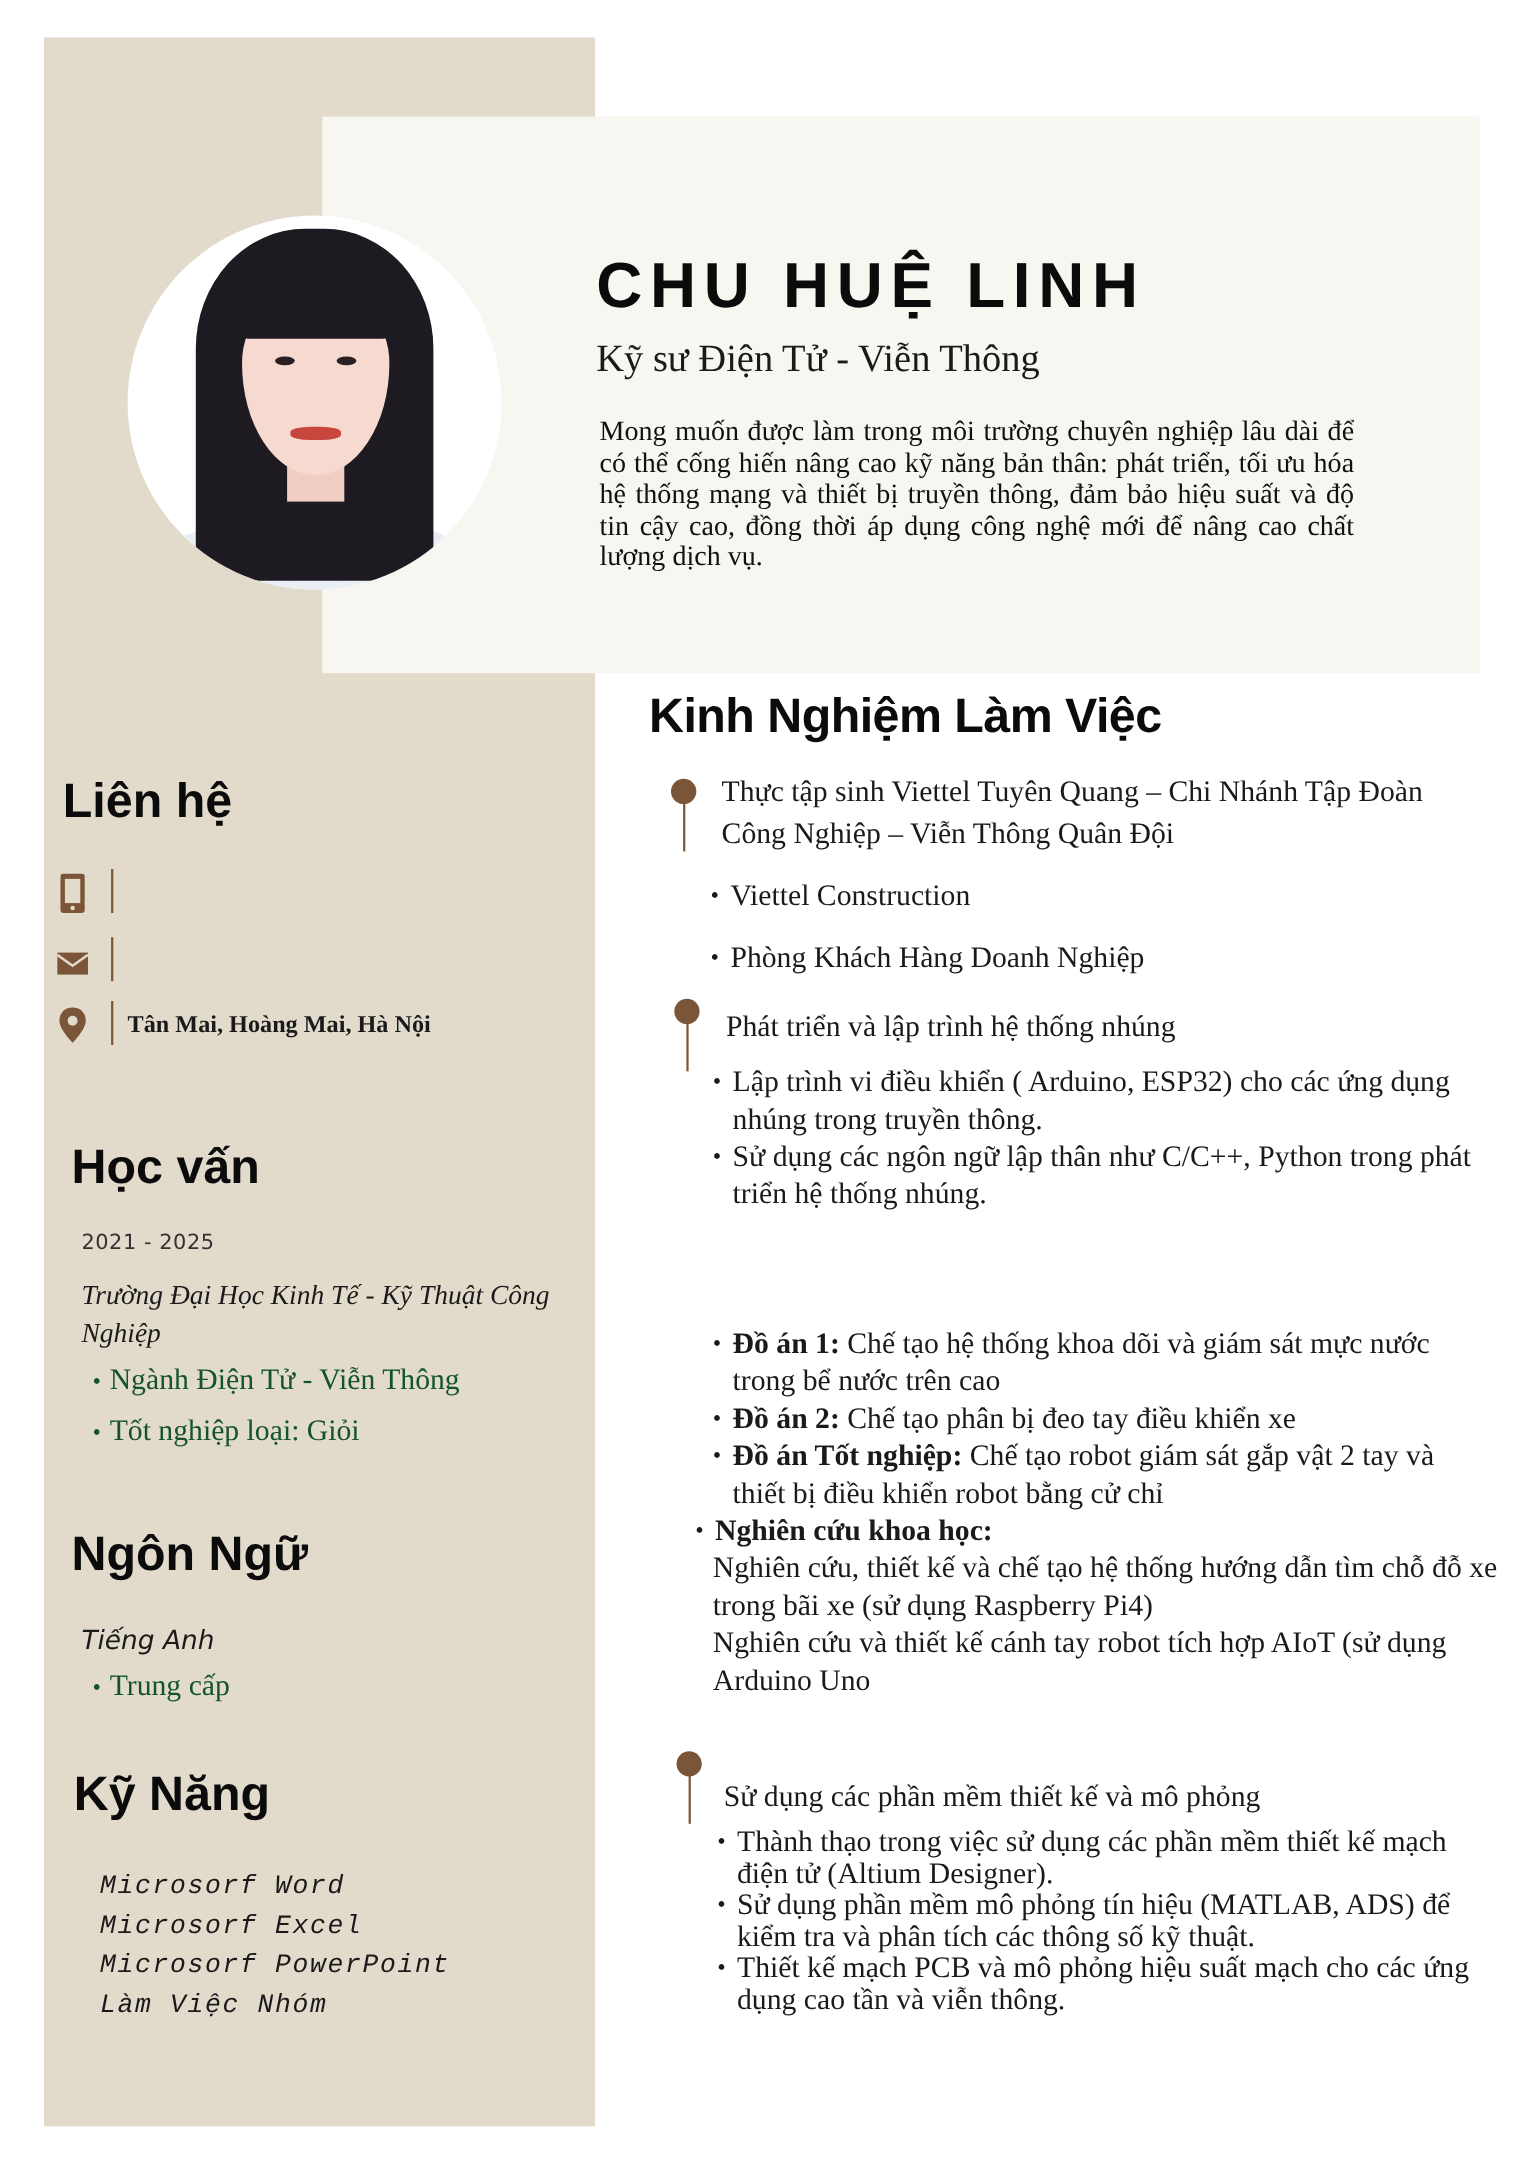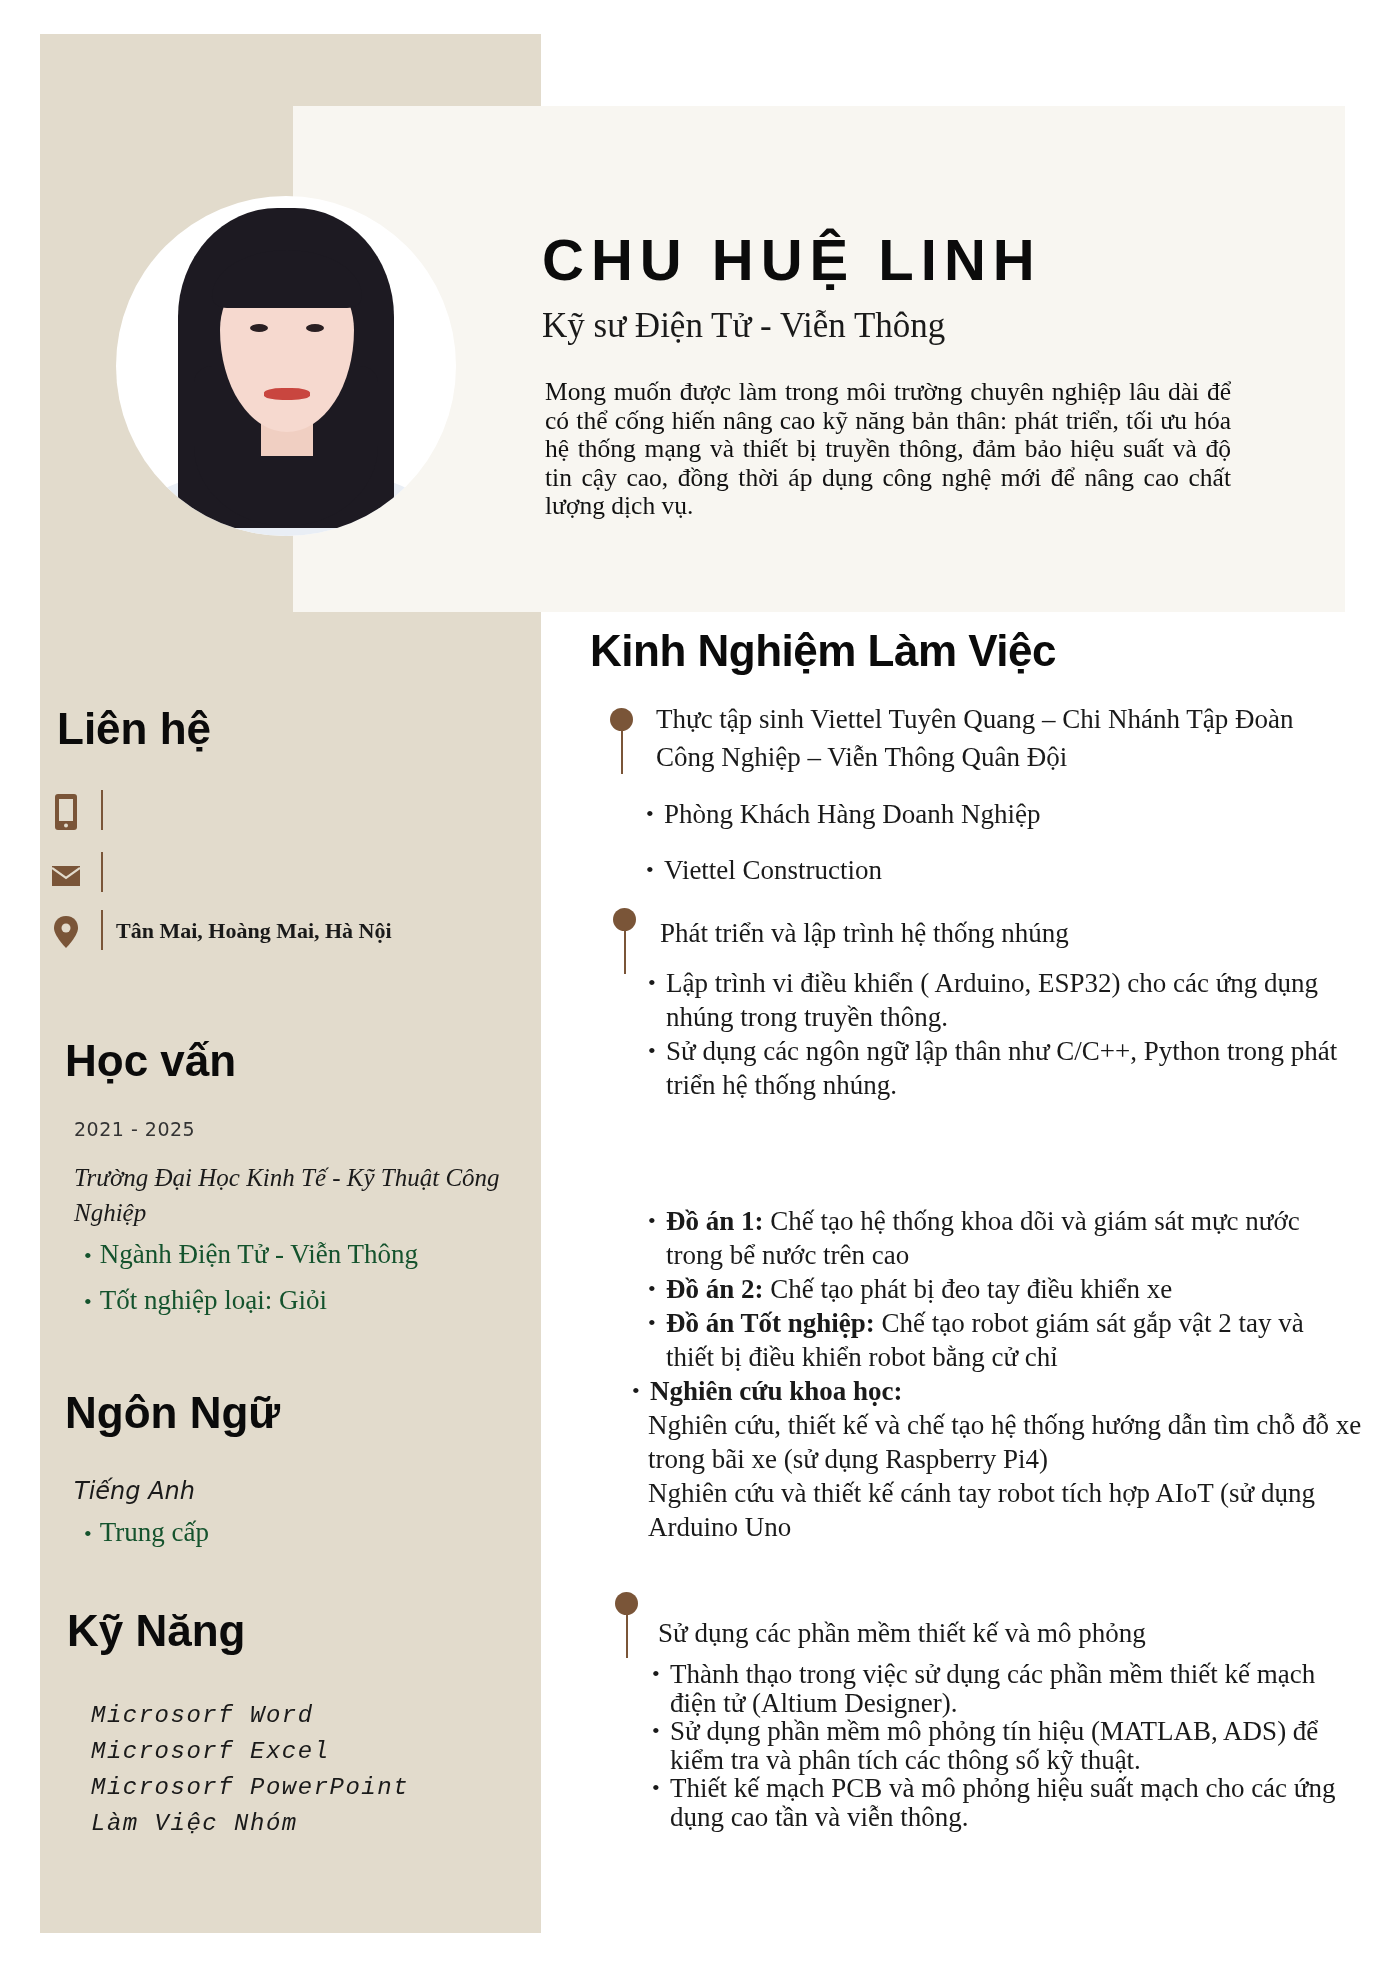--- a/index.html
+++ b/index.html
@@ -127,36 +127,36 @@
 </ul>
 
 <div class="exp-title">Kinh Nghiệm Làm Việc</div>
 
 <div class="marker" style="left:610px; top:708px;">
   <div class="dot"></div>
     <div class="stem"></div>
 </div>
 <div class="exp-head" style="left:656px; top:700px; width:690px;">Thực tập sinh Viettel Tuyên Quang – Chi Nhánh Tập Đoàn Công Nghiệp – Viễn Thông Quân Đội</div>
 <ul class="exp-list" style="left:646px; top:786px; line-height:56px;">
+  <li>Viettel Construction</li>
   <li>Phòng Khách Hàng Doanh Nghiệp</li>
-  <li>Viettel Construction</li>
 </ul>
 
 <div class="marker" style="left:613px; top:908px;">
   <div class="dot"></div>
     <div class="stem"></div>
 </div>
 <div class="exp-head" style="left:660px; top:914px;">Phát triển và lập trình hệ thống nhúng</div>
 <ul class="exp-list" style="left:648px; top:966px; width:700px; line-height:34px;">
   <li>Lập trình vi điều khiển ( Arduino, ESP32) cho các ứng dụng nhúng trong truyền thông.</li>
   <li>Sử dụng các ngôn ngữ lập thân như C/C++, Python trong phát triển hệ thống nhúng.</li>
 </ul>
 <ul class="exp-list" style="left:648px; top:1204px; width:690px; line-height:34px;">
   <li><b>Đồ án 1:</b><span> Chế tạo hệ thống khoa dõi và giám sát mực nước trong bể nước trên cao</span></li>
-  <li><b>Đồ án 2:</b><span> Chế tạo phát bị đeo tay điều khiển xe</span></li>
+  <li><b>Đồ án 2:</b><span> Chế tạo phân bị đeo tay điều khiển xe</span></li>
   <li><b>Đồ án Tốt nghiệp:</b><span> Chế tạo robot giám sát gắp vật 2 tay và thiết bị điều khiển robot bằng cử chỉ</span></li>
   <li style="padding-left:18px; margin-left:-16px;"><b>Nghiên cứu khoa học:</b><span></span></li>
 </ul>
 <div class="plain-line" style="left:648px; top:1408px;">Nghiên cứu, thiết kế và chế tạo hệ thống hướng dẫn tìm chỗ đỗ xe trong bãi xe (sử dụng Raspberry Pi4)</div>
 <div class="plain-line" style="left:648px; top:1476px;">Nghiên cứu và thiết kế cánh tay robot tích hợp AIoT (sử dụng Arduino Uno</div>
 
 <div class="marker" style="left:615px; top:1592px;">
   <div class="dot"></div>
     <div class="stem"></div>
 </div>

